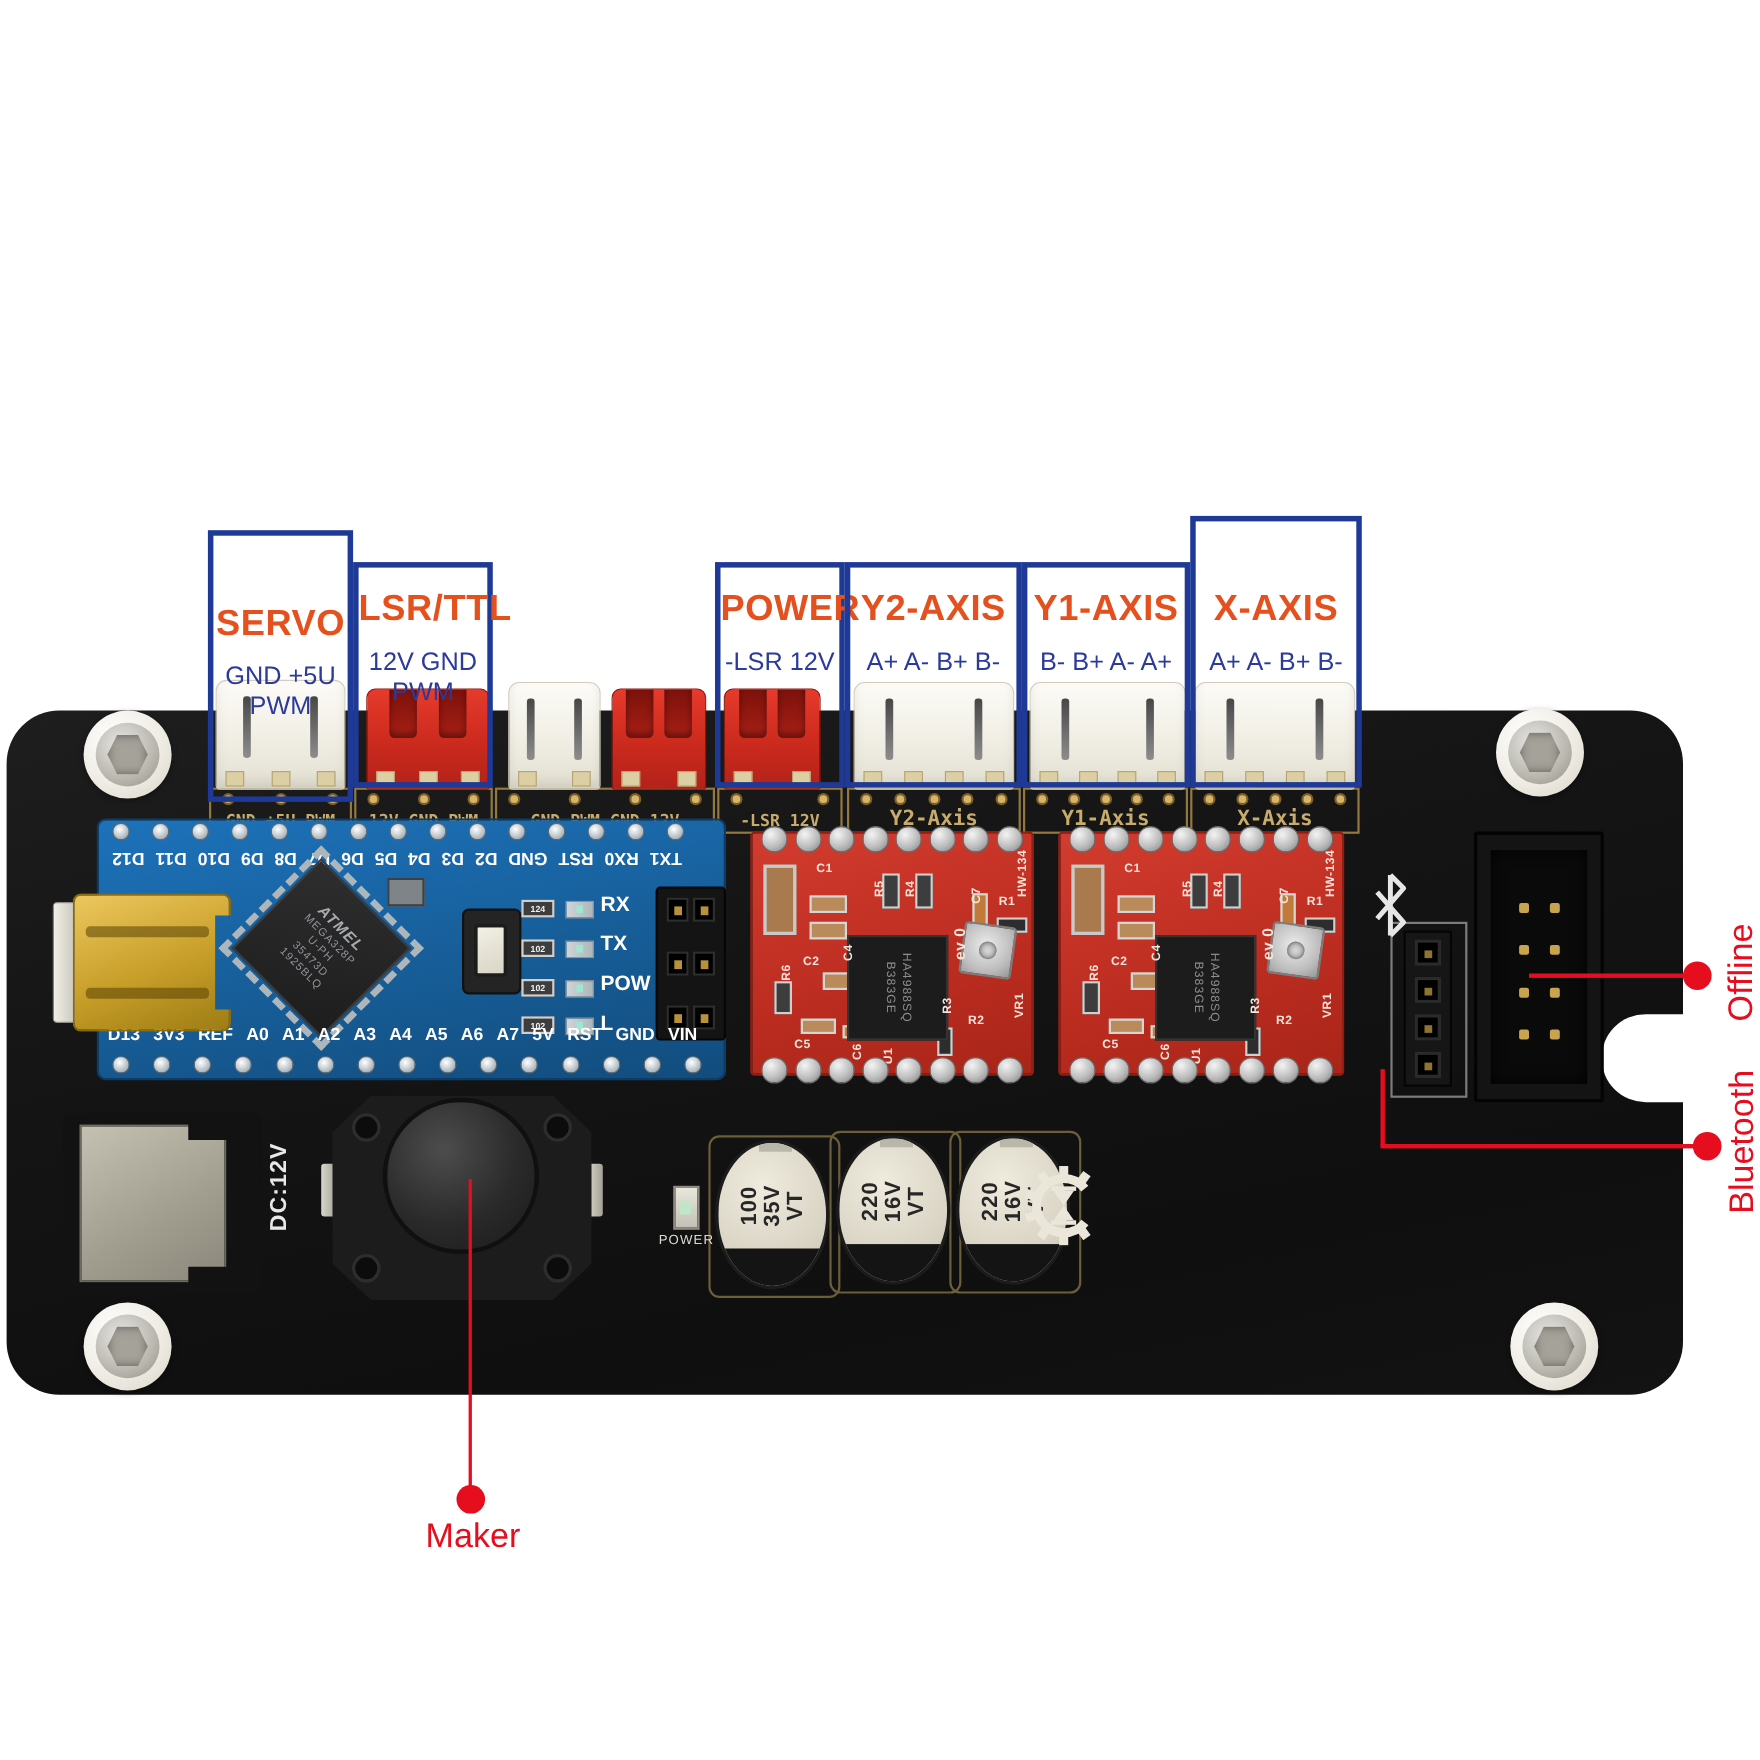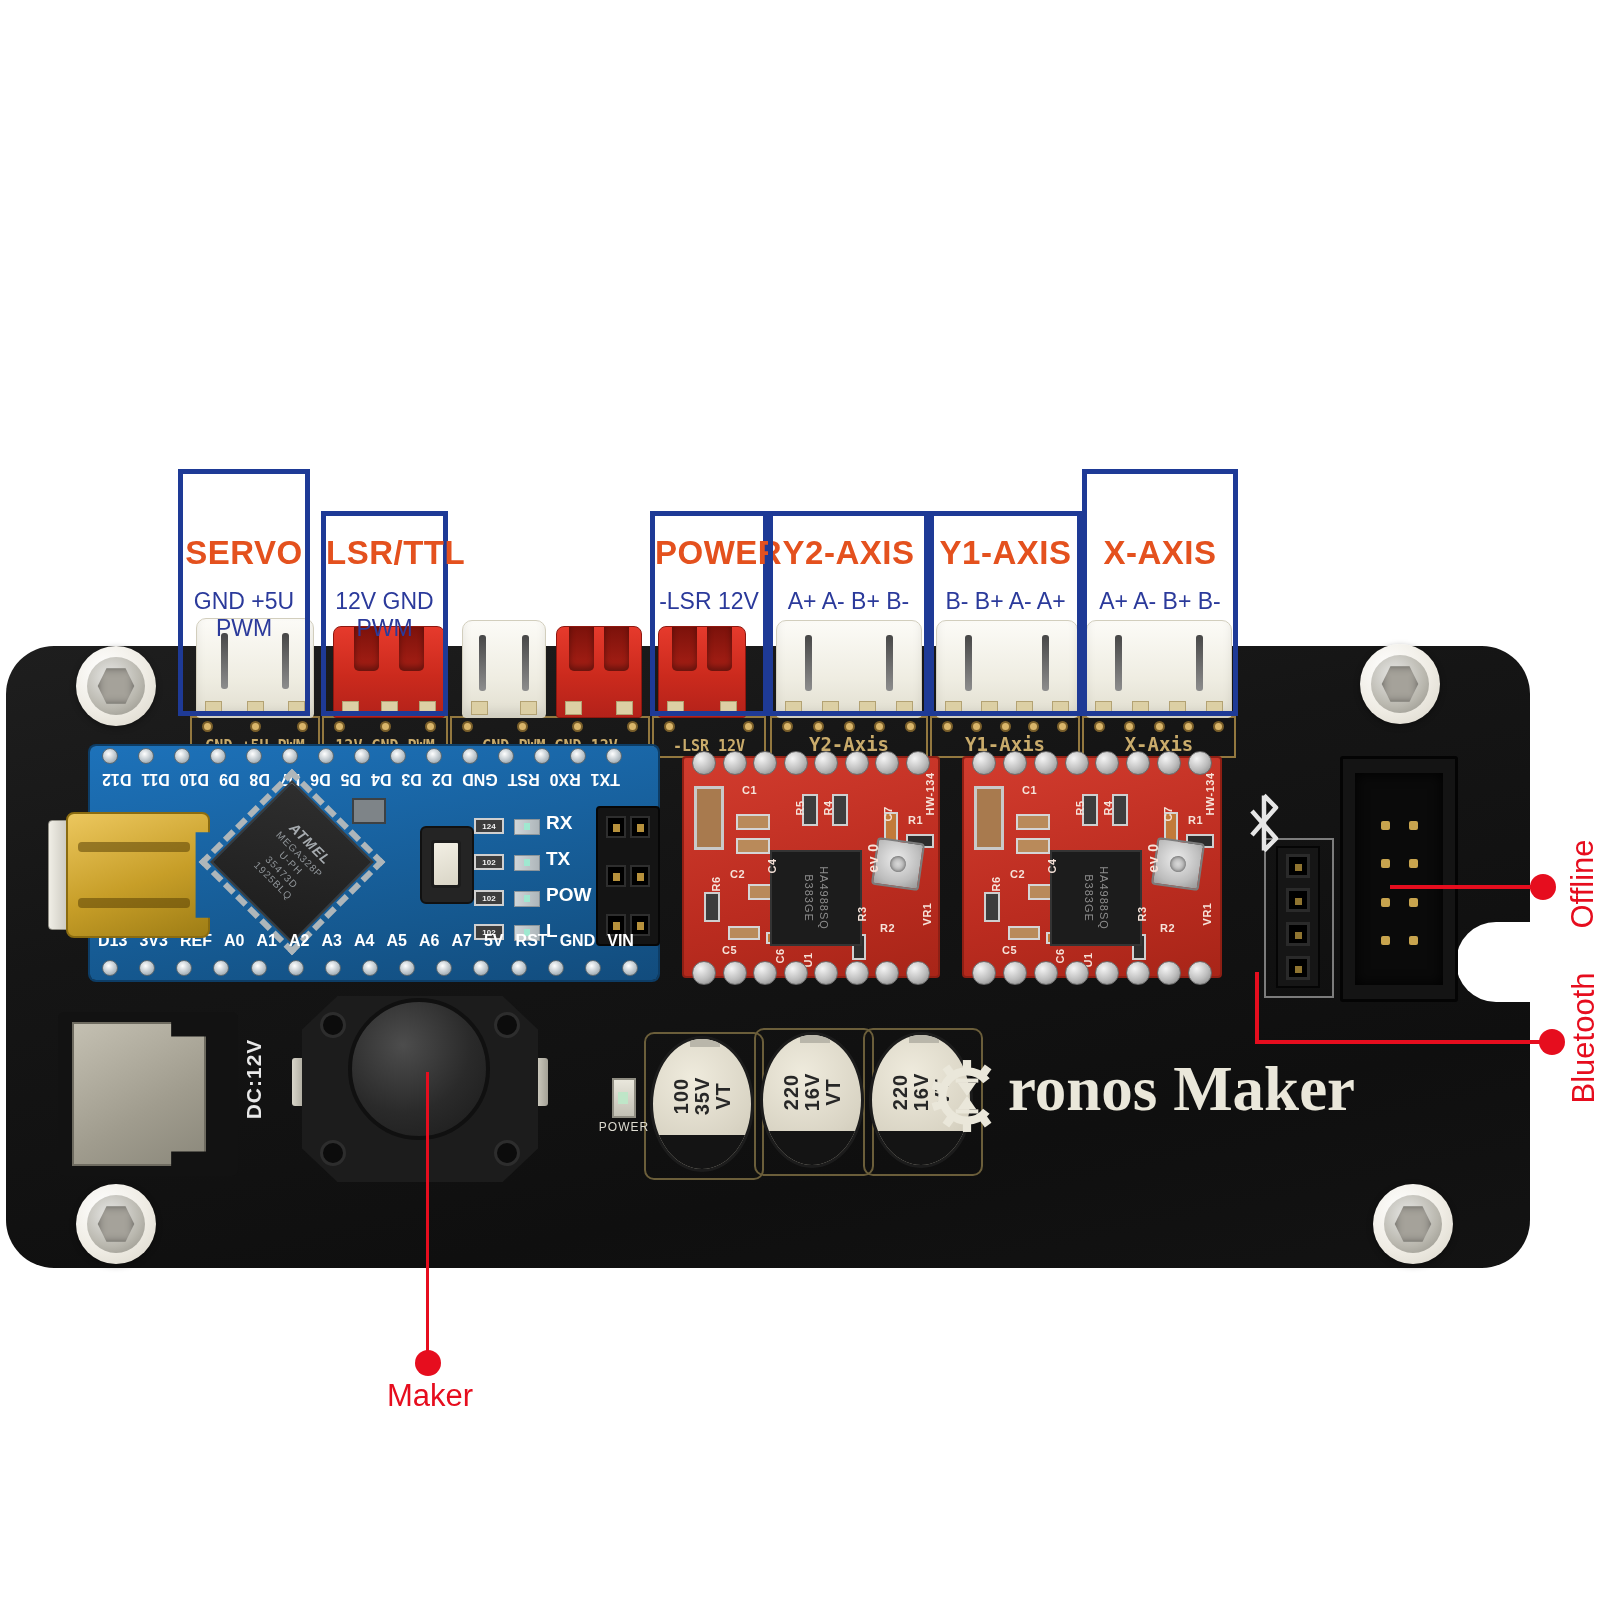--- a/index.html
+++ b/index.html
@@ -642,24 +642,23 @@
         <rect x="61" y="32" width="10" height="8" transform="rotate(270 36 36)"></rect>
         <rect x="61" y="32" width="10" height="8" transform="rotate(306 36 36)"></rect>
       </g>
       <circle cx="36" cy="36" r="24" fill="none" stroke="#eae7da" stroke-width="8" stroke-dasharray="118 33" stroke-dashoffset="-16"></circle>
       <g fill="#eae7da">
         <rect x="25" y="19" width="22" height="4"></rect>
         <polygon points="27,23 45,23 27,49 45,49"></polygon>
         <rect x="25" y="49" width="22" height="4"></rect>
       </g>
     </svg>
-    <span id="logo-text">ronos Maker</span>
   </div>
 
-  <div class="cbox tall" style="left:178px;width:132px;">
+  <div class="cbox tall" style="left:189px;width:132px;margin-top:13px;">
     <div class="cbox-label">SERVO</div>
     <div class="cbox-pins">GND +5U PWM</div>
     </div>
   <div class="cbox short" style="left:321px;width:127px;">
     <div class="cbox-label">LSR/TTL</div>
     <div class="cbox-pins">12V GND PWM</div>
     </div>
   <div class="cbox short" style="left:650px;width:118px;">
     <div class="cbox-label">POWER</div>
     <div class="cbox-pins">-LSR 12V</div>

